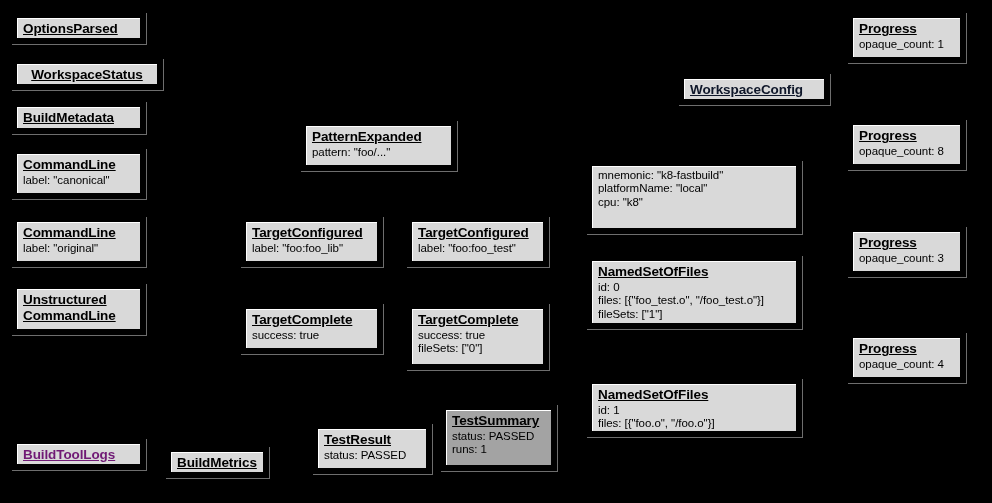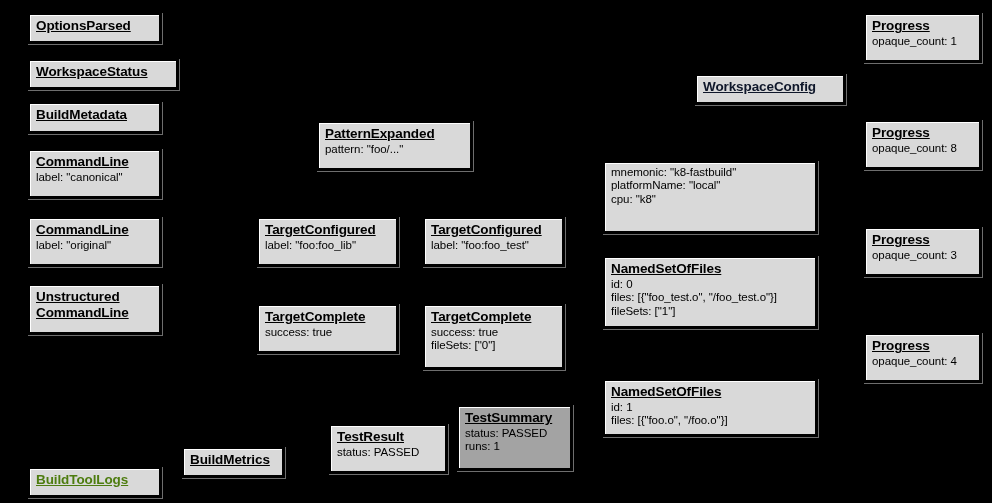--- a/index.html
+++ b/index.html
@@ -12,27 +12,26 @@
     width: 992px;
     height: 503px;
     background: #000000;
     overflow: hidden;
     font-family: "Liberation Sans", sans-serif;
   }
   .node {
     position: absolute;
     box-sizing: border-box;
     background: #d9d9d9;
-    border: 3px solid #404040;
+    border: 6px solid #404040;
     box-shadow: 1px 1px 0 0 #6e6e6e, inset 1px 1px 0 0 #ffffff;
     padding: 3px 6px 4px 6px;
     color: #000000;
     line-height: 1.17;
     overflow: hidden;
-    margin-left: 16px;
   }
   .node-title {
     font-size: 13.5px;
     font-weight: bold;
     text-decoration: underline;
     letter-spacing: -0.1px;
     white-space: pre-line;
     display: block;
     margin-bottom: 1px;
   }
@@ -45,39 +44,39 @@
     white-space: pre;
   }
 </style>
 </head>
 <body>
 
 <div id="canvas">
     <div class="node" style="left: 11px; top: 12px; width: 135px; height: 32px; background: rgb(217, 217, 217); border-color: rgb(0, 0, 0); color: rgb(0, 0, 0);">
       <span class="node-title">OptionsParsed</span>
     </div>
-    <div class="node" style="left: 11px; top: 58px; width: 152px; height: 32px; background: rgb(217, 217, 217); border-color: rgb(0, 0, 0); color: rgb(0, 0, 0);">
+    <div class="node" style="left: 11px; top: 58px; width: 152px; height: 32px; background: rgb(217, 217, 217); border-color: rgb(0, 0, 0); color: rgb(0, 0, 0); text-align: center;">
       <span class="node-title">WorkspaceStatus</span>
     </div>
     <div class="node" style="left: 11px; top: 101px; width: 135px; height: 33px; background: rgb(217, 217, 217); border-color: rgb(0, 0, 0); color: rgb(0, 0, 0);">
       <span class="node-title">BuildMetadata</span>
     </div>
     <div class="node" style="left: 11px; top: 148px; width: 135px; height: 51px; background: rgb(217, 217, 217); border-color: rgb(0, 0, 0); color: rgb(0, 0, 0);">
       <span class="node-title">CommandLine</span>
       <span class="node-field">label: "canonical"</span>
     </div>
     <div class="node" style="left: 11px; top: 216px; width: 135px; height: 51px; background: rgb(217, 217, 217); border-color: rgb(0, 0, 0); color: rgb(0, 0, 0);">
       <span class="node-title">CommandLine</span>
       <span class="node-field">label: "original"</span>
     </div>
     <div class="node" style="left: 11px; top: 283px; width: 135px; height: 52px; background: rgb(217, 217, 217); border-color: rgb(0, 0, 0); color: rgb(0, 0, 0);">
       <span class="node-title">Unstructured
 CommandLine</span>
     </div>
-    <div class="node" style="left: 11px; top: 466px; width: 135px; height: 32px; background: rgb(217, 217, 217); border-color: rgb(0, 0, 0); color: #4d7c0f;">
+    <div class="node" style="left: 11px; top: 438px; width: 135px; height: 32px; background: rgb(217, 217, 217); border-color: rgb(0, 0, 0); color: #701a75;">
       <span class="node-title">BuildToolLogs</span>
     </div>
     <div class="node" style="left: 165px; top: 446px; width: 104px; height: 32px; background: rgb(217, 217, 217); border-color: rgb(0, 0, 0); color: rgb(0, 0, 0);">
       <span class="node-title">BuildMetrics</span>
     </div>
     <div class="node" style="left: 300px; top: 120px; width: 157px; height: 51px; background: rgb(217, 217, 217); border-color: rgb(0, 0, 0); color: rgb(0, 0, 0);">
       <span class="node-title">PatternExpanded</span>
       <span class="node-field">pattern: "foo/..."</span>
     </div>
     <div class="node" style="left: 240px; top: 216px; width: 143px; height: 51px; background: rgb(217, 217, 217); border-color: rgb(0, 0, 0); color: rgb(0, 0, 0);">

